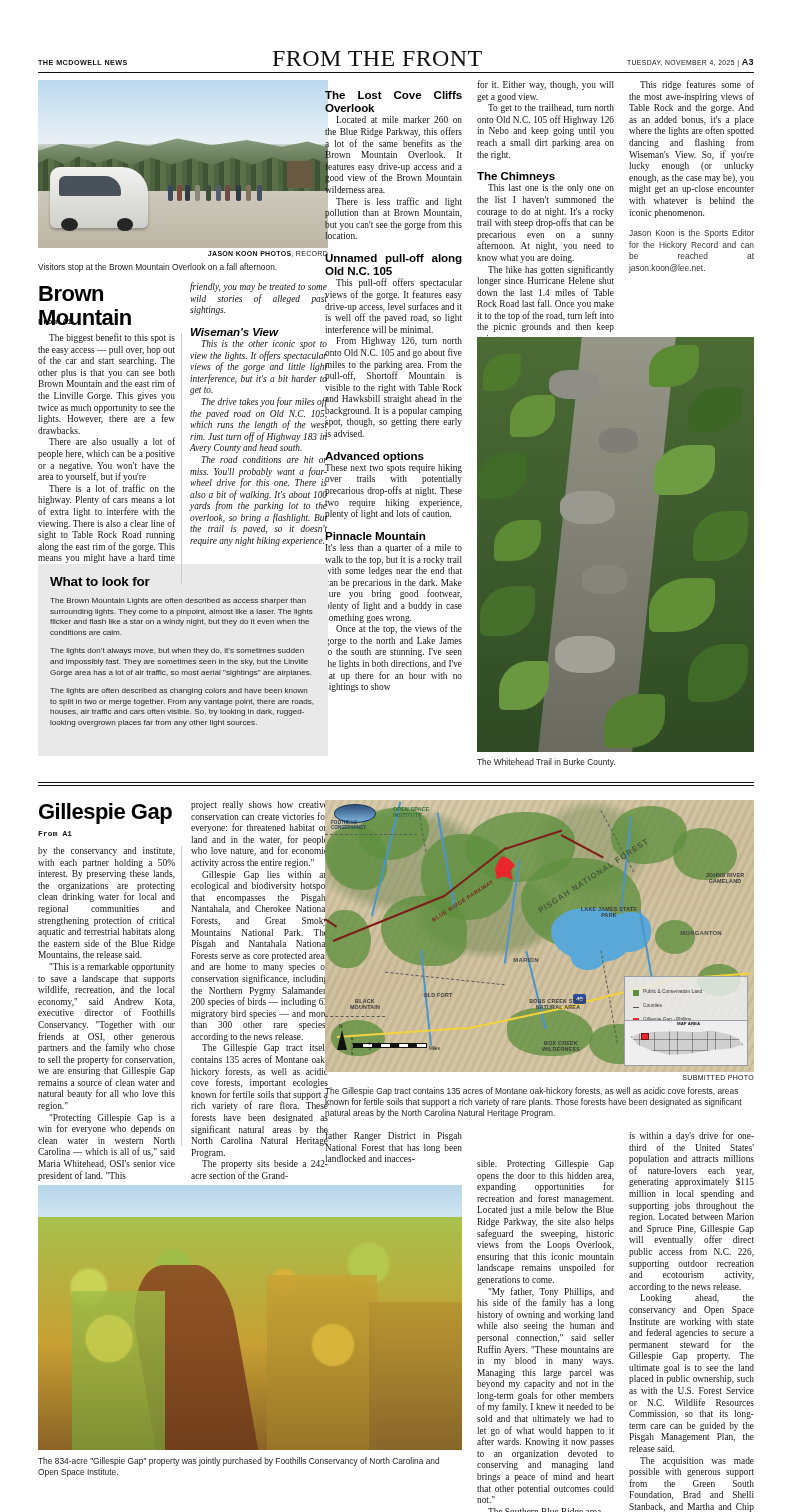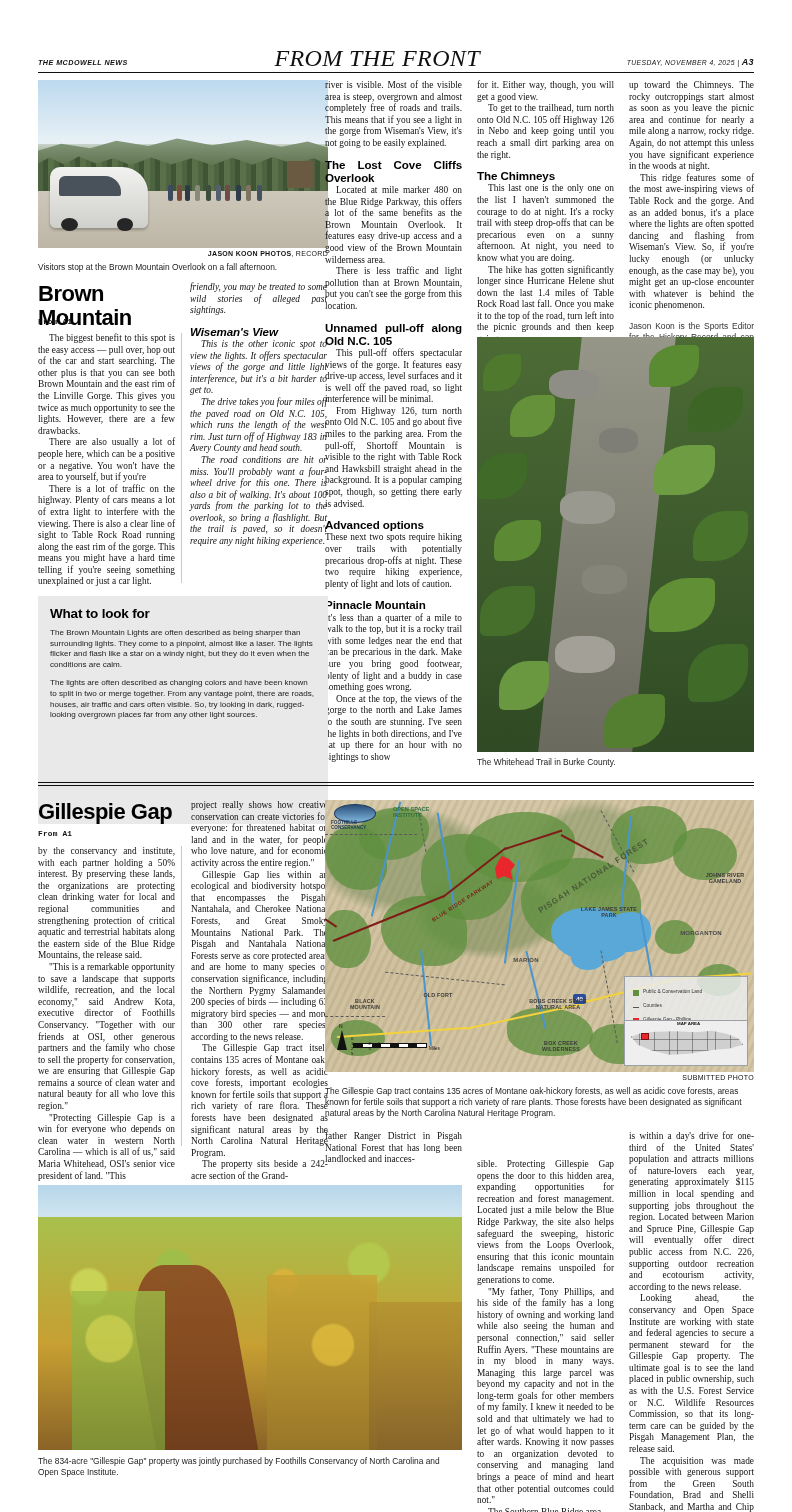--- a/index.html
+++ b/index.html
@@ -9,21 +9,21 @@
     font-family:"Liberation Serif", serif;
     color:#1a1a1a;
     overflow:hidden;
     position:relative;
   }
   .page{position:relative;width:792px;height:1512px;padding:0;box-sizing:border-box;}
 
   
   .masthead{
     position:absolute;left:38px;top:40px;width:716px;height:30px;
-    display:flex;align-items:flex-end;justify-content:space-between;font-style:italic;
+    display:flex;align-items:flex-end;justify-content:space-between;
   }
   .mh-left{
     font-family:"Liberation Sans", sans-serif;
     font-size:7.2px;letter-spacing:.45px;font-weight:700;color:#111;
     text-transform:uppercase;padding-bottom:3px;
   }
   .mh-center{
     font-family:"Liberation Serif", serif;
     font-size:24px;letter-spacing:.4px;color:#111;font-weight:400;
     line-height:1;
@@ -81,21 +81,21 @@
     font-weight:700;font-size:22px;line-height:24px;color:#000;
     letter-spacing:-.5px;
   }
   .fromline{
     font-family:Liberation Mono, monospace;
     font-weight:700;font-size:7.8px;color:#111;letter-spacing:.2px;
   }
 
   
   .factbox{
-    position:absolute;left:38px;top:596px;width:290px;height:228px;
+    position:absolute;left:38px;top:564px;width:290px;height:192px;
     background:#e9e9e9;box-sizing:border-box;padding:10px 12px 8px 12px;
   }
   .factbox .fb-title{
     font-family:"Liberation Sans", sans-serif;
     font-weight:700;font-size:13.5px;color:#000;margin:0 0 7px 0;letter-spacing:-.2px;
   }
   .factbox p{
     font-family:"Liberation Sans", sans-serif;
     font-size:8.1px;line-height:10.6px;color:#1c1c1c;margin:0 0 8px 0;
   }
@@ -260,44 +260,42 @@
 
   <div class="body-col" style="position:absolute;left:190px;top:282px;width:137px;font-style:italic;">
     <p class="noind">friendly, you may be treated to some wild stories of alleged past sightings.</p>
     <div class="subhead">Wiseman's View</div>
     <p>This is the other iconic spot to view the lights. It offers spectacular views of the gorge and little light interference, but it's a bit harder to get to.</p>
     <p>The drive takes you four miles off the paved road on Old N.C. 105, which runs the length of the west rim. Just turn off of Highway 183 in Avery County and head south.</p>
     <p>The road conditions are hit or miss. You'll probably want a four-wheel drive for this one. There is also a bit of walking. It's about 100 yards from the parking lot to the overlook, so bring a flashlight. But the trail is paved, so it doesn't require any night hiking experience.</p>
   </div>
 
   <div class="body-col" style="position:absolute;left:325px;top:80px;width:137px;">
-    <p class="noind">river is visible. Most of the visible area is steep, overgrown and almost completely free of roads and trails. This means that if you see a light in the gorge from Wiseman's View, it's not going to be easily explained.</p>
     <div class="subhead">The Lost Cove Cliffs Overlook</div>
-    <p>Located at mile marker 480 on the Blue Ridge Parkway, this offers a lot of the same benefits as the Brown Mountain Overlook. It features easy drive-up access and a good view of the Brown Mountain wilderness area.</p>
+    <p>Located at mile marker 260 on the Blue Ridge Parkway, this offers a lot of the same benefits as the Brown Mountain Overlook. It features easy drive-up access and a good view of the Brown Mountain wilderness area.</p>
     <p>There is less traffic and light pollution than at Brown Mountain, but you can't see the gorge from this location.</p>
     <div class="subhead">Unnamed pull-off along Old N.C. 105</div>
     <p>This pull-off offers spectacular views of the gorge. It features easy drive-up access, level surfaces and it is well off the paved road, so light interference will be minimal.</p>
     <p>From Highway 126, turn north onto Old N.C. 105 and go about five miles to the parking area. From the pull-off, Shortoff Mountain is visible to the right with Table Rock and Hawksbill straight ahead in the background. It is a popular camping spot, though, so getting there early is advised.</p>
     <div class="subhead">Advanced options</div>
     <p class="noind">These next two spots require hiking over trails with potentially precarious drop-offs at night. These two require hiking experience, plenty of light and lots of caution.</p>
     <div class="subhead">Pinnacle Mountain</div>
     <p class="noind">It's less than a quarter of a mile to walk to the top, but it is a rocky trail with some ledges near the end that can be precarious in the dark. Make sure you bring good footwear, plenty of light and a buddy in case something goes wrong.</p>
     <p>Once at the top, the views of the gorge to the north and Lake James to the south are stunning. I've seen the lights in both directions, and I've sat up there for an hour with no sightings to show</p>
   </div>
 
   <div class="body-col" style="position:absolute;left:477px;top:80px;width:137px;">
     <p class="noind">for it. Either way, though, you will get a good view.</p>
     <p>To get to the trailhead, turn north onto Old N.C. 105 off Highway 126 in Nebo and keep going until you reach a small dirt parking area on the right.</p>
     <div class="subhead">The Chimneys</div>
     <p>This last one is the only one on the list I haven't summoned the courage to do at night. It's a rocky trail with steep drop-offs that can be precarious even on a sunny afternoon. At night, you need to know what you are doing.</p>
     <p>The hike has gotten significantly longer since Hurricane Helene shut down the last 1.4 miles of Table Rock Road last fall. Once you make it to the top of the road, turn left into the picnic grounds and then keep going</p>
   </div>
 
   <div class="body-col" style="position:absolute;left:629px;top:80px;width:125px;">
-    <p class="noind">up toward the Chimneys. The rocky outcroppings start almost as soon as you leave the picnic area and continue for nearly a mile along a narrow, rocky ridge. Again, do not attempt this unless you have significant experience in the woods at night.</p>
     <p>This ridge features some of the most awe-inspiring views of Table Rock and the gorge. And as an added bonus, it's a place where the lights are often spotted dancing and flashing from Wiseman's View. So, if you're lucky enough (or unlucky enough, as the case may be), you might get an up-close encounter with whatever is behind the iconic phenomenon.</p>
     <div class="tagline">Jason Koon is the Sports Editor for the Hickory Record and can be reached at jason.koon@lee.net.</div>
   </div>
 
   <div class="photo ph-pinnacle" style="left:477px;top:337px;width:277px;height:415px;">
     <div class="pin-trail"></div>
     <div class="pin-rock" style="left:26%;top:8%;width:18%;height:7%;"></div>
     <div class="pin-rock" style="left:44%;top:22%;width:14%;height:6%;background:#7e7d76;"></div>
     <div class="pin-rock" style="left:30%;top:37%;width:20%;height:8%;background:#9a998f;"></div>
     <div class="pin-rock" style="left:38%;top:55%;width:16%;height:7%;background:#868579;"></div>
@@ -313,21 +311,22 @@
     <div class="pin-leaf" style="left:64%;top:26%;width:22%;height:12%;background:#6d9c42;"></div>
     <div class="pin-leaf" style="left:78%;top:42%;width:20%;height:12%;background:#49742b;"></div>
     <div class="pin-leaf" style="left:62%;top:58%;width:24%;height:13%;background:#608f36;"></div>
     <div class="pin-leaf" style="left:76%;top:74%;width:22%;height:14%;background:#3f6a28;"></div>
     <div class="pin-leaf" style="left:46%;top:86%;width:22%;height:13%;background:#547f30;"></div>
   </div>
   <div class="caption" style="left:477px;top:757px;width:277px;">The Whitehead Trail in Burke County.</div>
 
   <div class="factbox">
     <div class="fb-title">What to look for</div>
-    <p>The Brown Mountain Lights are often described as being sharper than surrounding lights. They come to a pinpoint, almost like a laser. The lights flicker and flash like a star on a windy night, but they do it even when the conditions are calm.</p>
+    <p>The Brown Mountain Lights are often described as access sharper than surrounding lights. They come to a pinpoint, almost like a laser. The lights flicker and flash like a star on a windy night, but they do it even when the conditions are calm.</p>
+    <p>The lights don't always move, but when they do, it's sometimes sudden and impossibly fast. They are sometimes seen in the sky, but the Linville Gorge area has a lot of air traffic, so most aerial "sightings" are airplanes.</p>
     <p>The lights are often described as changing colors and have been known to split in two or merge together. From any vantage point, there are roads, houses, air traffic and cars often visible. So, try looking in dark, rugged-looking overgrown places far from any other light sources.</p>
   </div>
 
   <div class="dblrule" style="left:38px;top:782px;width:716px;"></div>
 
   <div class="hed" style="position:absolute;left:38px;top:800px;width:200px;">Gillespie Gap</div>
   <div class="fromline" style="position:absolute;left:38px;top:830px;">From A1</div>
 
   <div class="body-col" style="position:absolute;left:38px;top:846px;width:137px;">
     <p class="noind">by the conservancy and institute, with each partner holding a 50% interest. By preserving these lands, the organizations are protecting clean drinking water for local and regional communities and strengthening protection of critical aquatic and terrestrial habitats along the eastern side of the Blue Ridge Mountains, the release said.</p>

